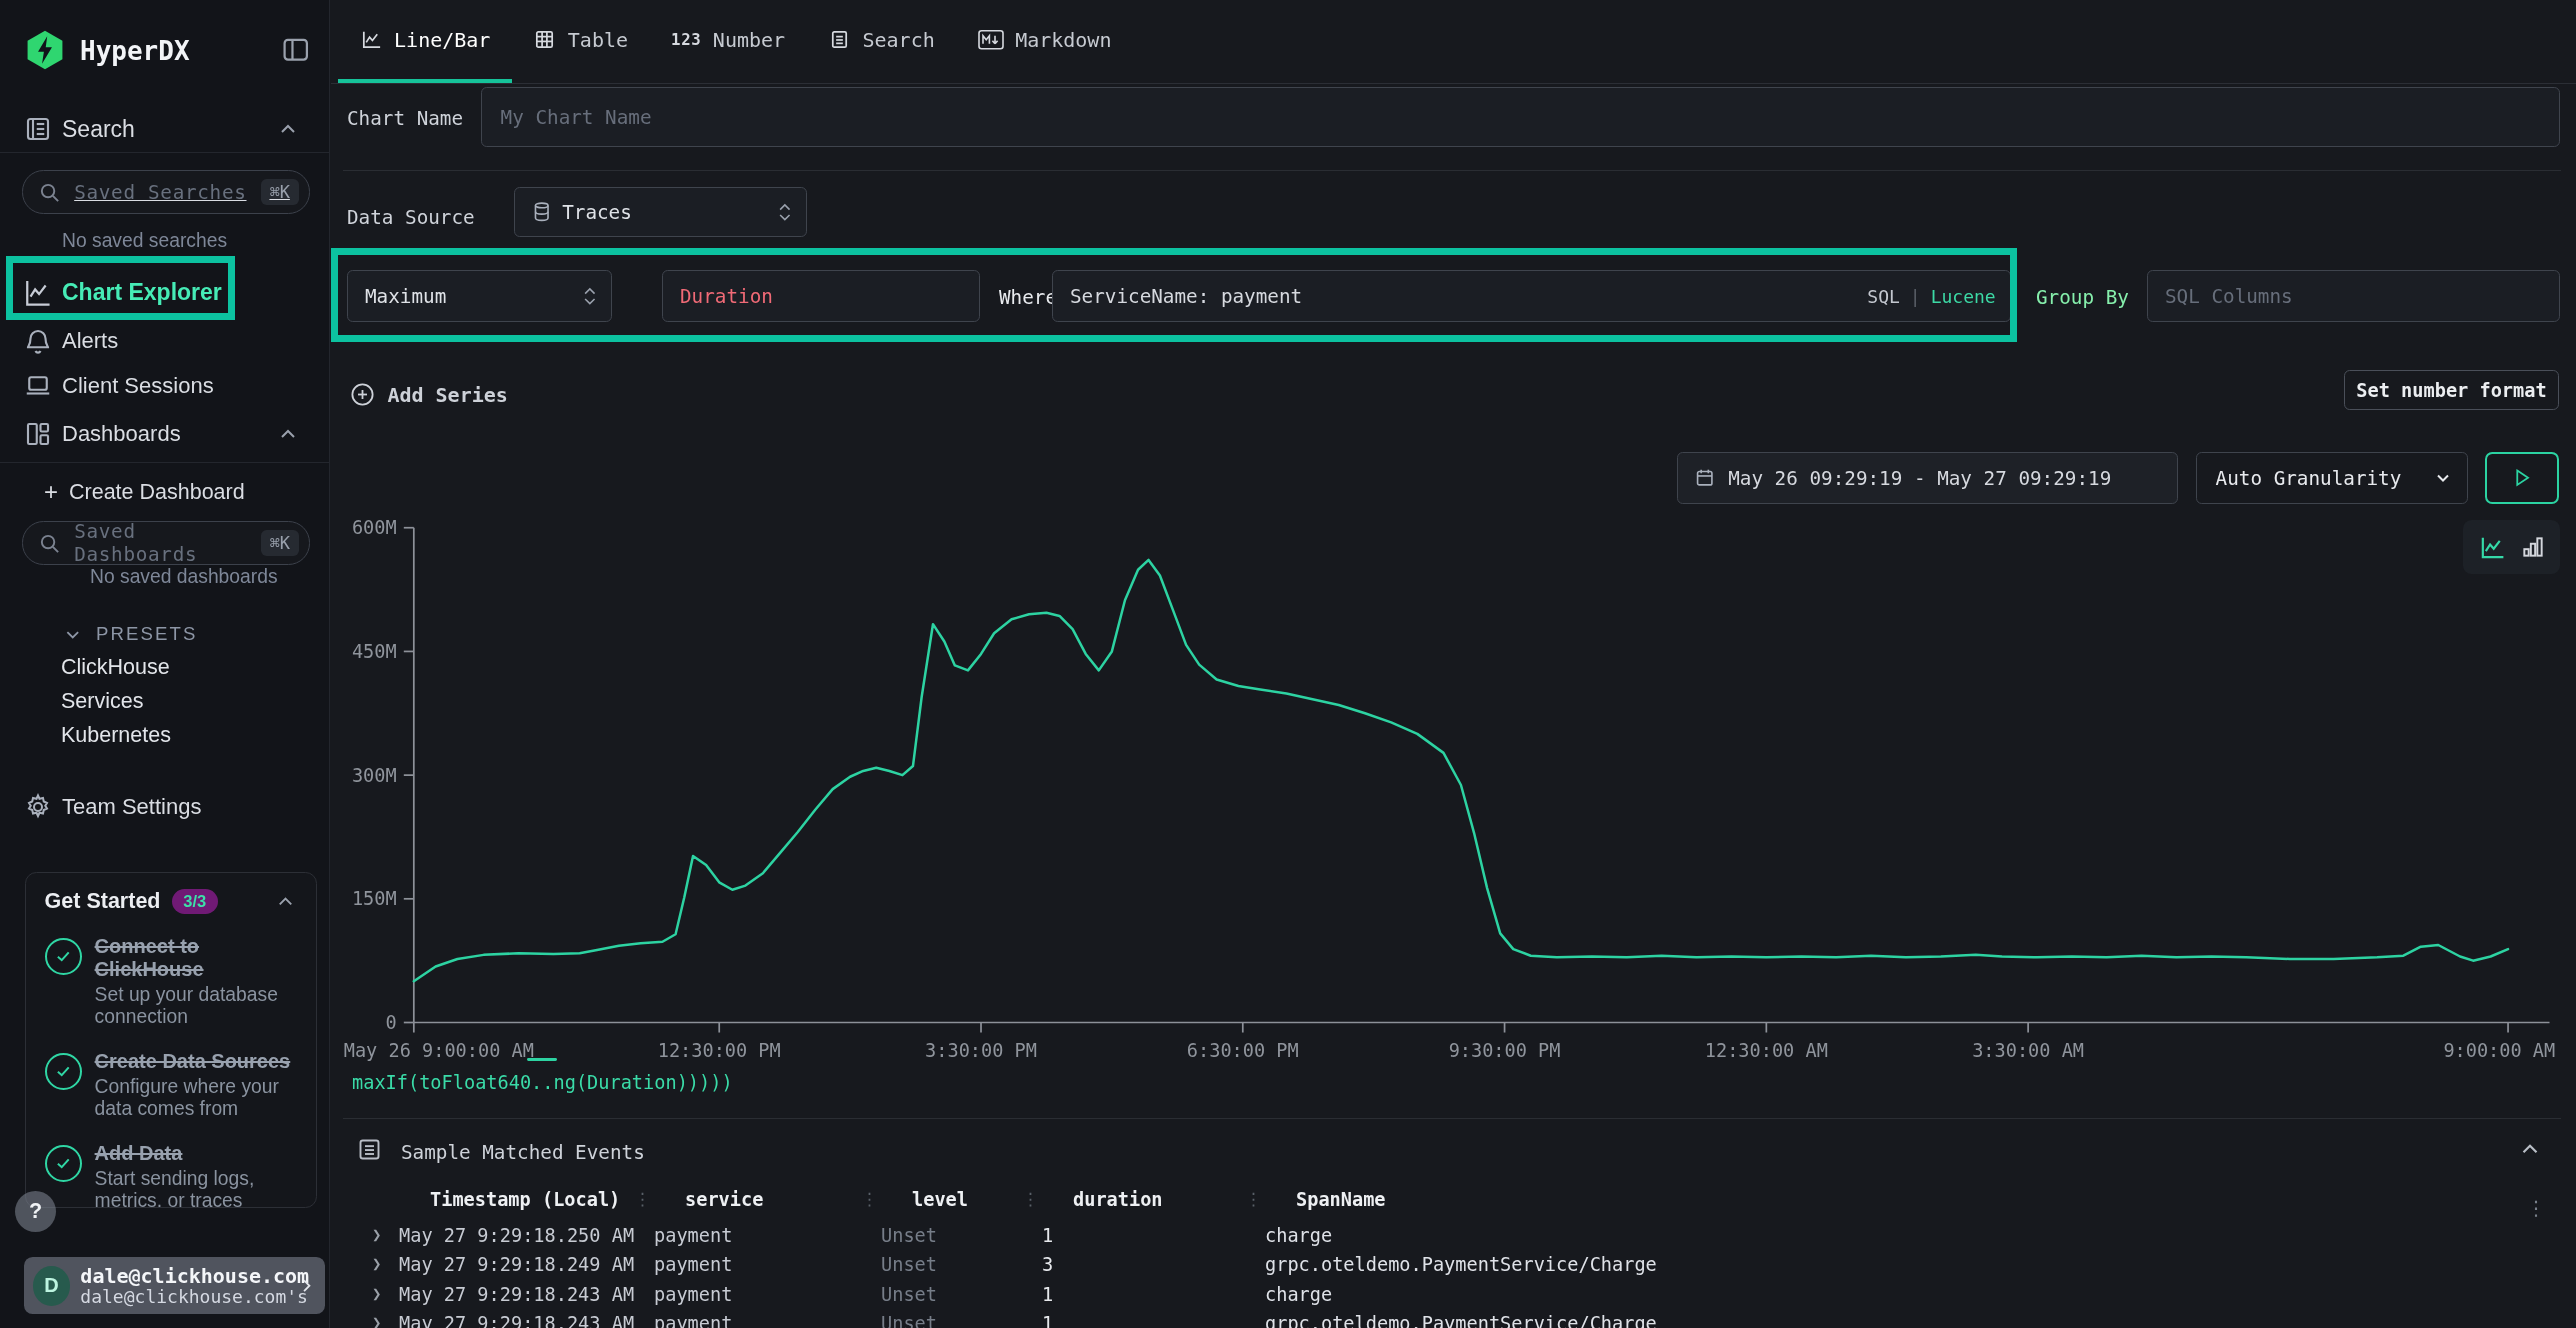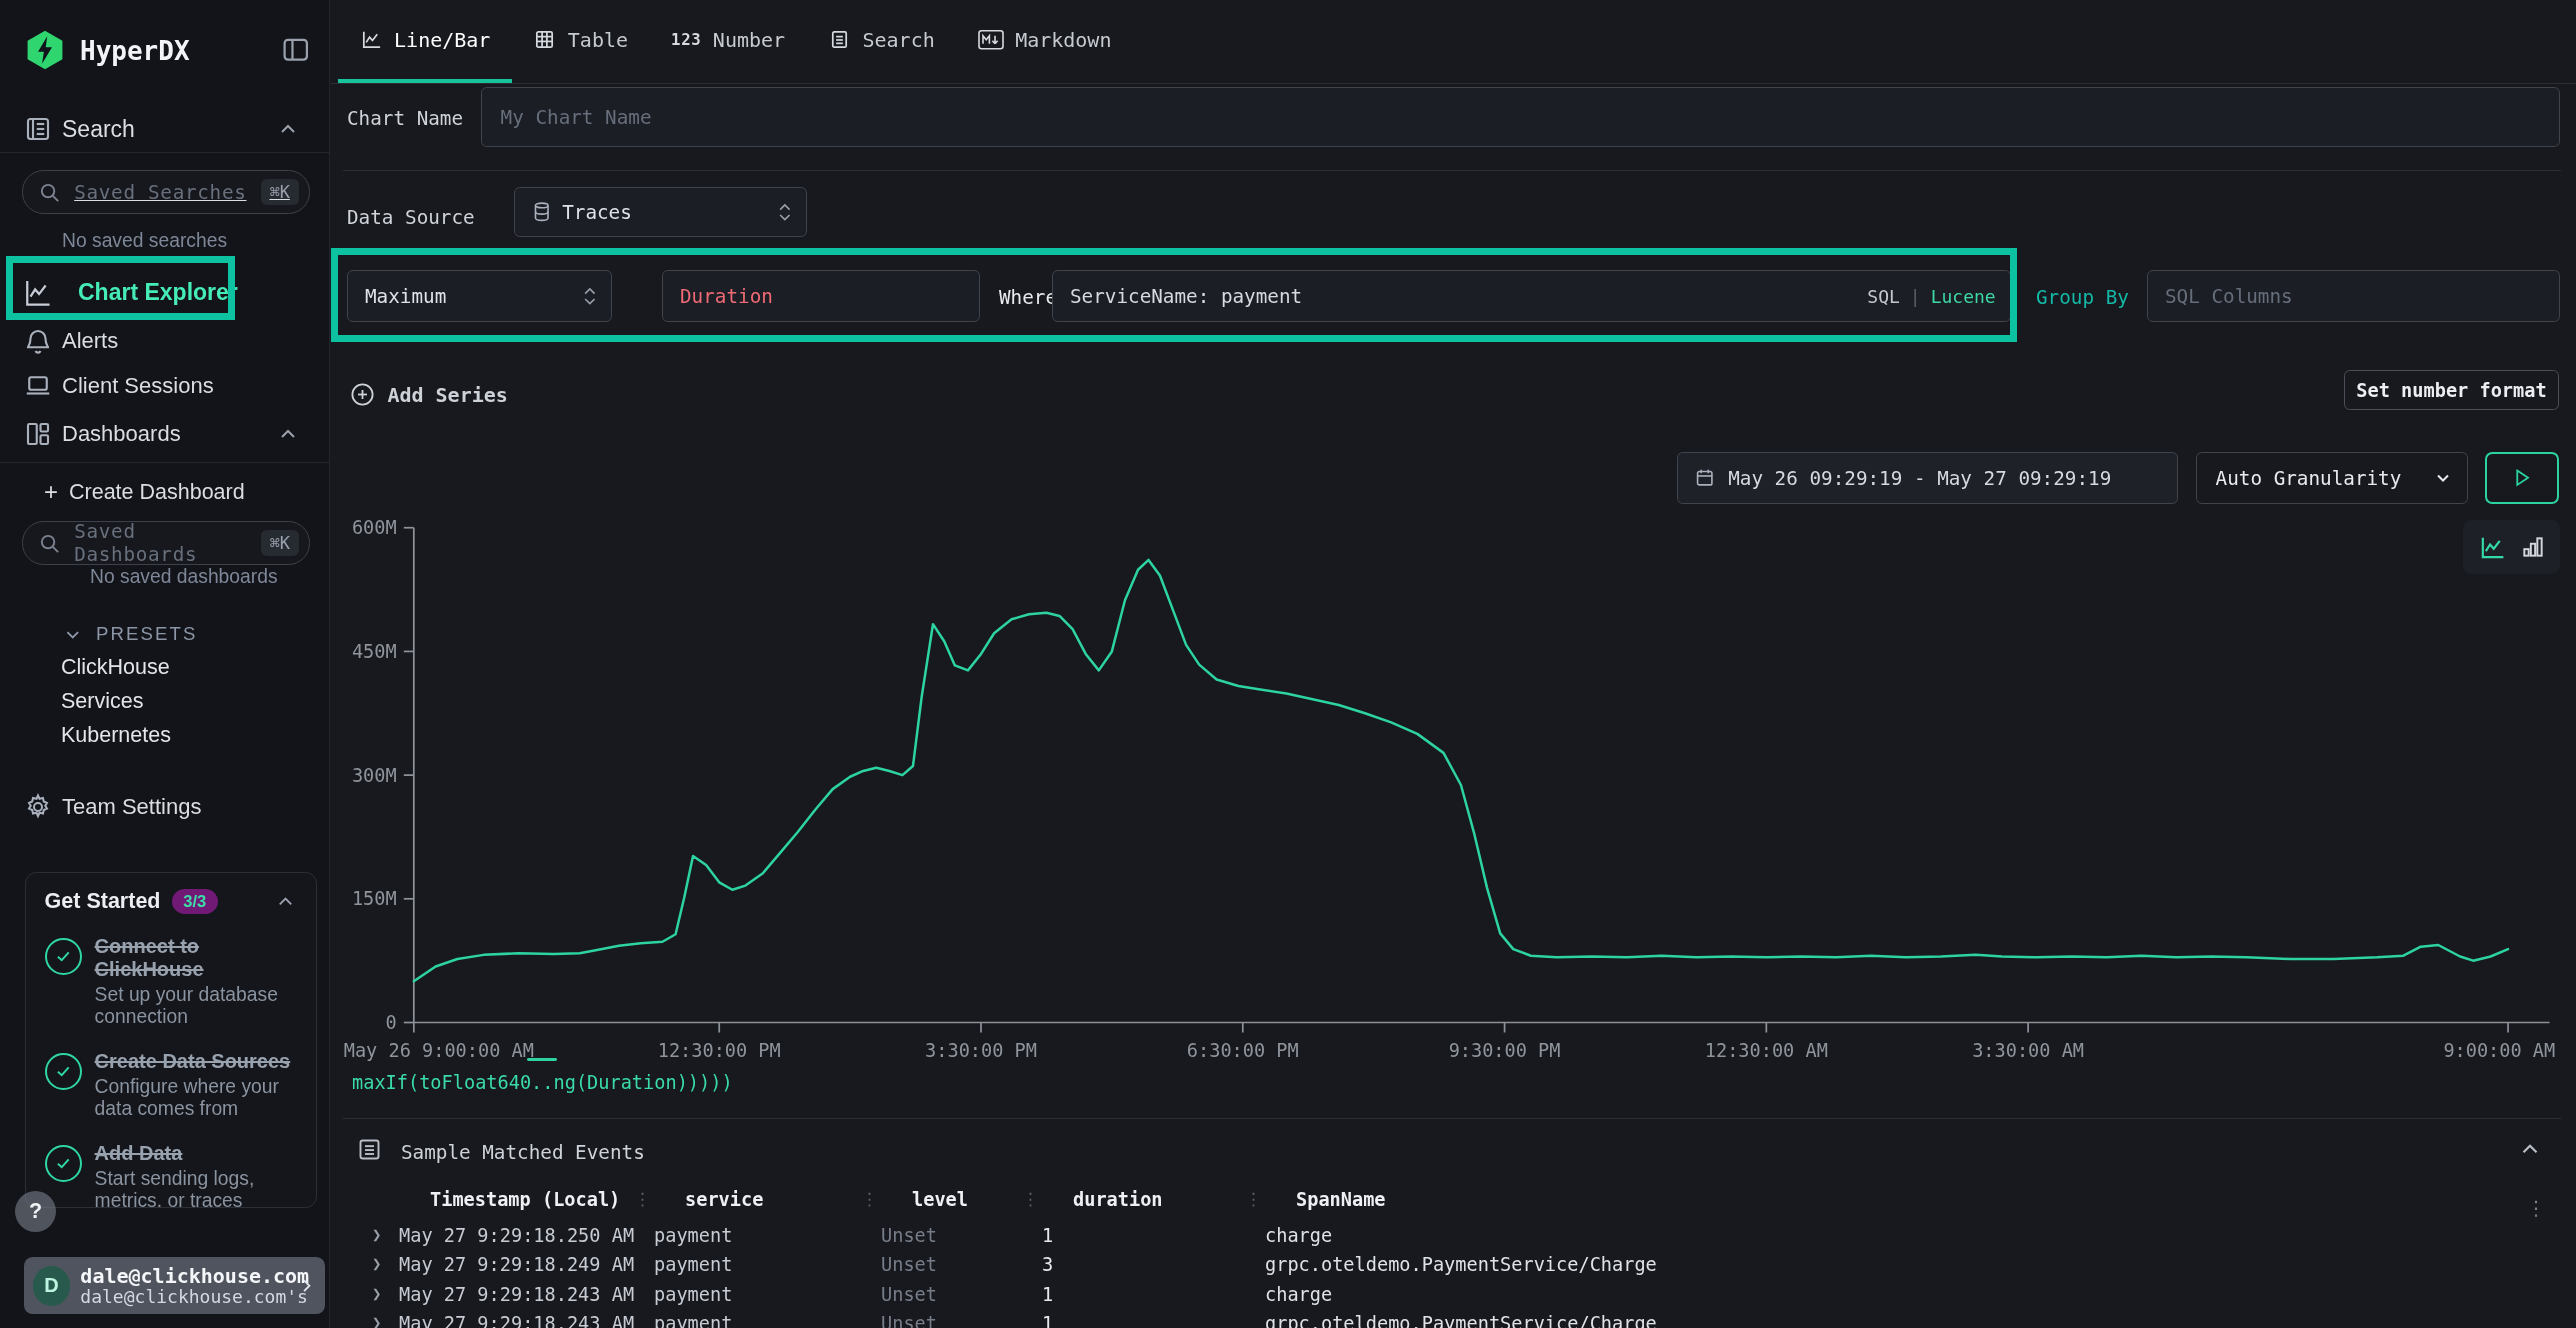--- a/index.html
+++ b/index.html
@@ -135,21 +135,21 @@
 
     <div class="abs muted-note" style="left:62px;top:230px;">No saved searches</div>
 
     <div class="sb-row" style="top:273px;height:39px;">
       <span class="sb-icon" style="color:#c7ccd6;">
         <svg width="31.5" height="31.5" viewBox="0 0 24 24" fill="none" stroke="currentColor" stroke-width="1.7">
           <path d="M4 3 V21 H21"></path>
             <polyline points="6.5,15 10,9.5 13,13 18,6.5"></polyline>
         </svg>
       </span>
-      <span class="sb-text" style="color:#46ecb6;font-weight:bold;font-size:23px;margin-left:16px;">Chart Explorer</span>
+      <span class="sb-text" style="color:#46ecb6;font-weight:bold;font-size:23px;">Chart Explorer</span>
     </div>
 
     <div class="sb-row" style="top:321px;height:39px;">
       <span class="sb-icon">
         <svg width="30" height="30" viewBox="0 0 24 24" fill="none" stroke="currentColor" stroke-width="1.7">
           <path d="M6 10 a6 6 0 0 1 12 0 c0 5 2 6 2 7 H4 c0-1 2-2 2-7"></path>
             <path d="M10 20 a2.2 2.2 0 0 0 4 0"></path>
         </svg>
       </span>
       <span class="sb-text">Alerts</span>
@@ -388,21 +388,21 @@
 
   <div class="inp mono" style="left:1052px;top:270px;width:959px;height:52px;padding-left:17px;padding-right:14.3px;">
     <span style="color:#d6d9df;">ServiceName: payment</span>
     <span style="margin-left:auto;display:flex;gap:10px;font-size:18px;align-items:center;">
       <span style="color:#c3c7cf;">SQL</span>
       <span style="color:#5a6068;">|</span>
       <span style="color:#3cd9a5;">Lucene</span>
     </span>
   </div>
 
-  <div class="form-label mono" style="left:2036px;top:286px;color:#14b8a6;">Group By</div>
+  <div class="form-label mono" style="left:2036px;top:286px;color:#86efac;">Group By</div>
   <div class="inp mono" style="left:2147px;top:270px;width:413px;height:52px;padding-left:17px;">
     <span class="ph">SQL Columns</span>
   </div>
 
   <div class="abs" style="left:349px;top:381px;display:flex;align-items:center;gap:11.4px;color:#cdd1d8;">
     <span>
       <svg width="27" height="27" viewBox="0 0 24 24" fill="none" stroke="currentColor" stroke-width="1.6">
         <circle cx="12" cy="12" r="9"></circle>
           <line x1="12" y1="8" x2="12" y2="16"></line>
           <line x1="8" y1="12" x2="16" y2="12"></line>

